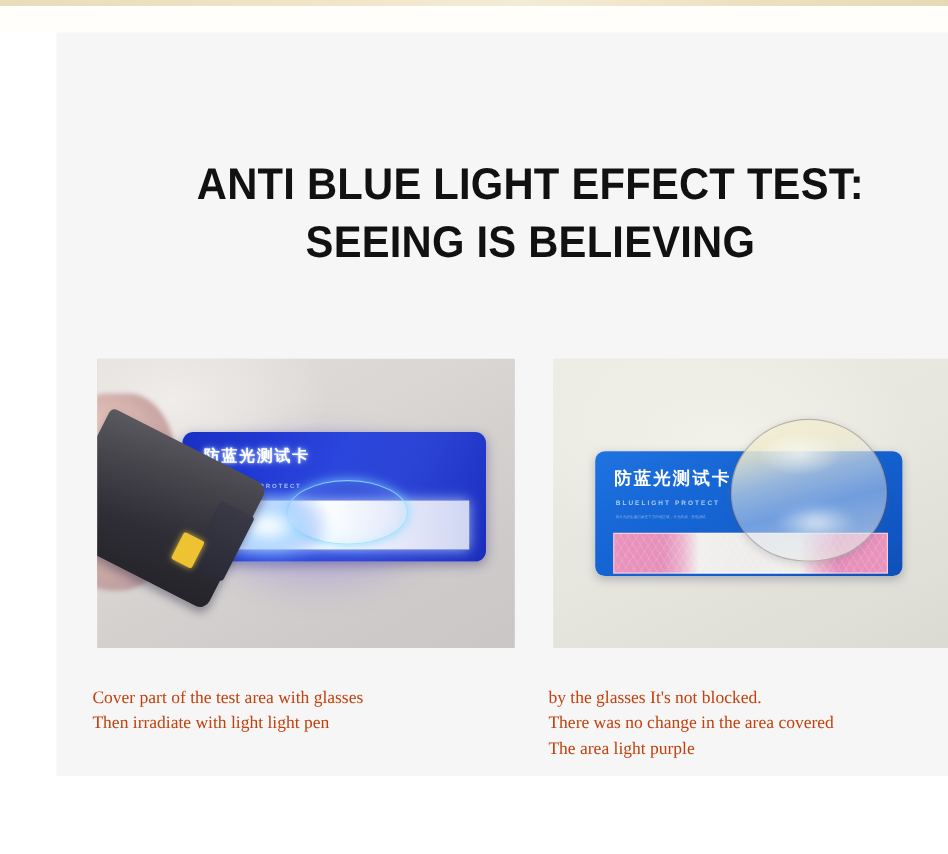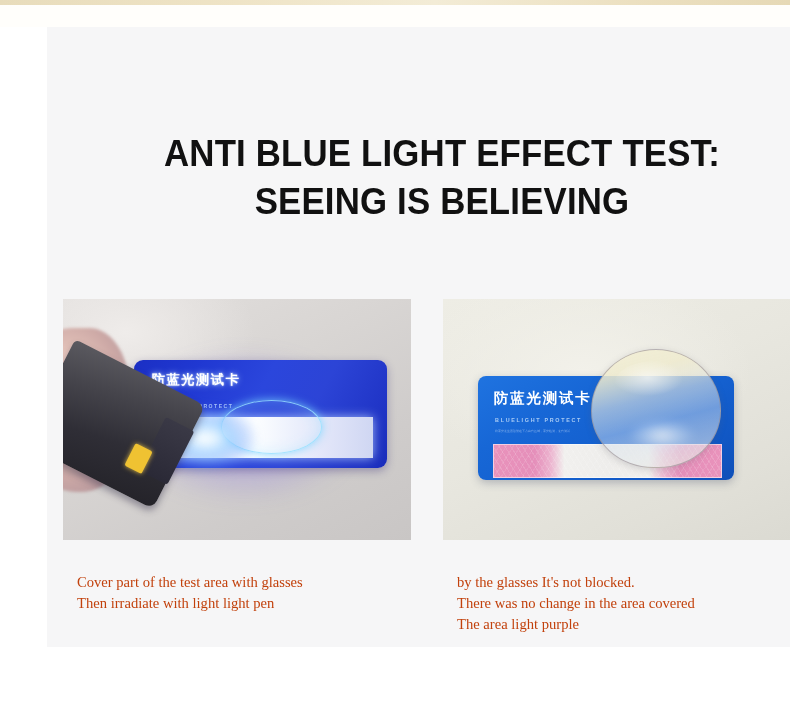--- a/index.html
+++ b/index.html
@@ -51,21 +51,21 @@
     line-height: 48px;
     letter-spacing: 0.2px;
     transform: scaleX(0.94);
     transform-origin: center top;
   }
   .heading .line { display: block; white-space: nowrap; }
 
   
   .panels {
     position: absolute;
-    left: 16px; top: 272px;
+    left: 34px; top: 272px;
     width: 580px; height: 241px;
   }
   .panel {
     position: absolute;
     top: 0;
     width: 348px; height: 241px;
     overflow: hidden;
   }
   .panel-left  { left: 0px; background: #ddd9d7; }
   .panel-right { left: 380px; background: #e7e6df; }

